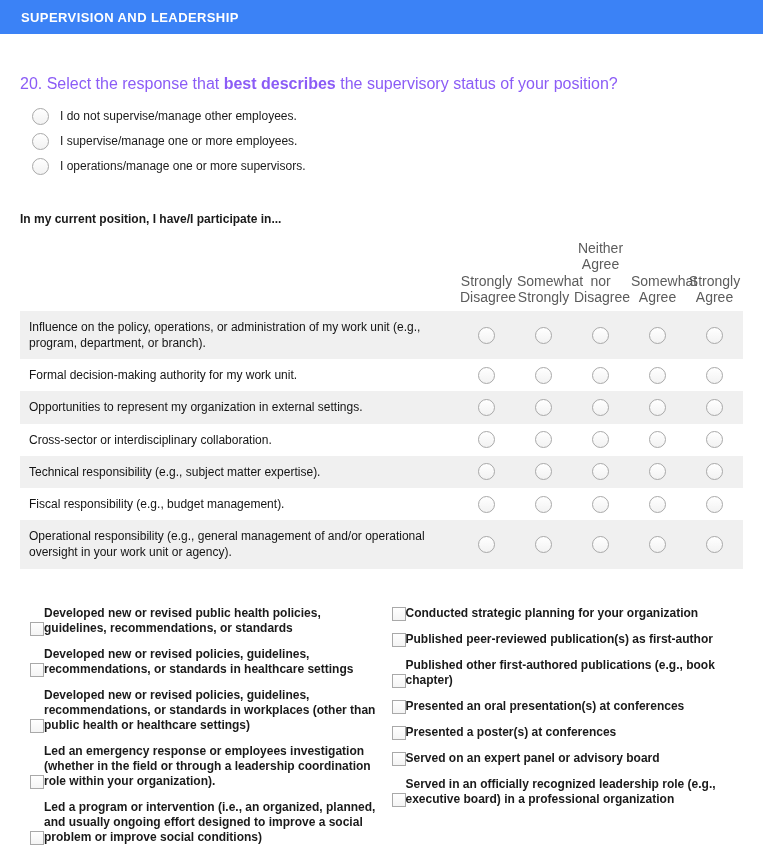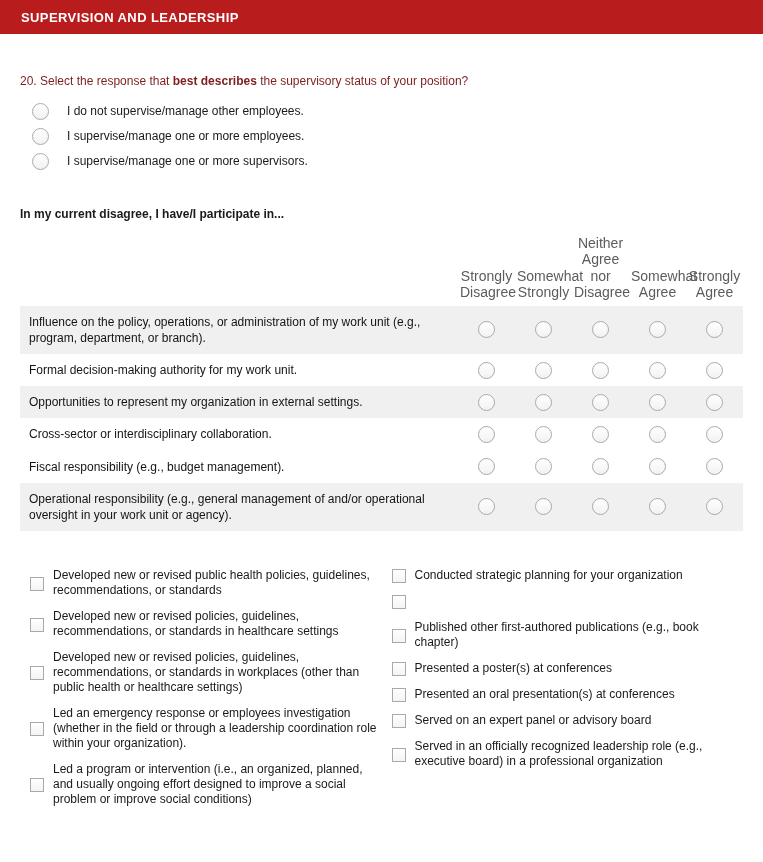--- a/index.html
+++ b/index.html
@@ -6,41 +6,41 @@
   html, body { background: #ffffff; }
   body {
     width: 763px;
     font-family: "Liberation Sans", sans-serif;
     font-size: 12px;
     color: #1a1a1a;
   }
   .page { width: 763px; min-height: 862px; background: #fff; }
 
   .header-bar {
-    background: #b91c1c;
+    background: #3b82f6;
     color: #ffffff;
     font-weight: bold;
     font-size: 13px;
     letter-spacing: 0.4px;
     padding: 10px 21px 9px 21px;
   }
 
   .content { padding: 40px 20px 10px 20px; }
 
-  .q-text { font-size: 12px; line-height: 1.3; color: #7f1d1d; }
+  .q-text { font-size: 16px; line-height: 1.3; color: #8b5cf6; }
   .q-subtext { font-size: 12px; font-weight: bold; margin-top: 22px; }
 
   .question-block { margin-bottom: 37px; }
 
   
   .options { margin-top: 13px; margin-left: 12px; }
   .radio-option {
     display: flex;
     align-items: center;
-    gap: 18px;
+    gap: 11px;
     margin-bottom: 8px;
     cursor: pointer;
   }
   .radio {
     width: 17px; height: 17px;
     border: 1px solid #a9a9a9;
     border-radius: 50%;
     background: linear-gradient(#ffffff, #f2f2f2);
     flex: 0 0 17px;
   }
@@ -73,24 +73,25 @@
   
   .checkbox-columns {
     display: flex;
     gap: 10px;
     margin-top: 15px;
     margin-left: 10px;
   }
   .cb-col { width: 352px; }
   .cb-item {
     display: flex;
-    align-items: center;
-    gap: 9px;
+    align-items: flex-end;
+    gap: 0;
     margin-bottom: 11px;
     cursor: pointer;
+    font-weight: bold;
   }
   .checkbox {
     width: 14px; height: 14px;
     border: 1px solid #a9a9a9;
     background: linear-gradient(#ffffff, #f4f4f4);
     flex: 0 0 14px;
     margin-top: 1px;
   }
   .cb-label { font-size: 12px; line-height: 1.25; }
 </style>
@@ -109,27 +110,27 @@
         <label class="radio-option">
           <span class="radio"></span>
           <span class="opt-label">I do not supervise/manage other employees.</span>
         </label>
         <label class="radio-option">
           <span class="radio"></span>
           <span class="opt-label">I supervise/manage one or more employees.</span>
         </label>
         <label class="radio-option">
           <span class="radio"></span>
-          <span class="opt-label">I supervise/manage one or more supervisors.</span>
+          <span class="opt-label">I operations/manage one or more supervisors.</span>
         </label>
       </div>
     </div>
 
     <div class="question-block">
-      <p class="q-subtext">In my current disagree, I have/I participate in...</p>
+      <p class="q-subtext">In my current position, I have/I participate in...</p>
 
       <div class="matrix">
         <div class="m-header-row">
           <div class="m-label"></div>
           <div class="m-col-header">Strongly Disagree</div>
           <div class="m-col-header">Somewhat Strongly</div>
           <div class="m-col-header">Neither Agree nor Disagree</div>
           <div class="m-col-header">Somewhat Agree</div>
           <div class="m-col-header">Strongly Agree</div>
         </div>
@@ -203,20 +204,38 @@
               <span class="radio"></span>
             </div>
           <div class="m-cell">
               <span class="radio"></span>
             </div>
           <div class="m-cell">
               <span class="radio"></span>
             </div>
         </div>
 
+        <div class="m-row stripe">
+          <div class="m-label">Technical responsibility (e.g., subject matter expertise).</div>
+          <div class="m-cell">
+              <span class="radio"></span>
+            </div>
+          <div class="m-cell">
+              <span class="radio"></span>
+            </div>
+          <div class="m-cell">
+              <span class="radio"></span>
+            </div>
+          <div class="m-cell">
+              <span class="radio"></span>
+            </div>
+          <div class="m-cell">
+              <span class="radio"></span>
+            </div>
+        </div>
 
         <div class="m-row">
           <div class="m-label">Fiscal responsibility (e.g., budget management).</div>
           <div class="m-cell">
               <span class="radio"></span>
             </div>
           <div class="m-cell">
               <span class="radio"></span>
             </div>
           <div class="m-cell">
@@ -278,32 +297,33 @@
 
         </div>
 
         <div class="cb-col">
           <label class="cb-item">
             <span class="checkbox"></span>
             <span class="cb-label">Conducted strategic planning for your organization</span>
           </label>
           <label class="cb-item">
             <span class="checkbox"></span>
+            <span class="cb-label">Published peer-reviewed publication(s) as first-author</span>
           </label>
           <label class="cb-item">
             <span class="checkbox"></span>
             <span class="cb-label">Published other first-authored publications (e.g., book chapter)</span>
           </label>
           <label class="cb-item">
             <span class="checkbox"></span>
+            <span class="cb-label">Presented an oral presentation(s) at conferences</span>
+          </label>
+          <label class="cb-item">
+            <span class="checkbox"></span>
             <span class="cb-label">Presented a poster(s) at conferences</span>
-          </label>
-          <label class="cb-item">
-            <span class="checkbox"></span>
-            <span class="cb-label">Presented an oral presentation(s) at conferences</span>
           </label>
           <label class="cb-item">
             <span class="checkbox"></span>
             <span class="cb-label">Served on an expert panel or advisory board</span>
           </label>
           <label class="cb-item">
             <span class="checkbox"></span>
             <span class="cb-label">Served in an officially recognized leadership role (e.g., executive board) in a professional organization</span>
           </label>
         </div>

